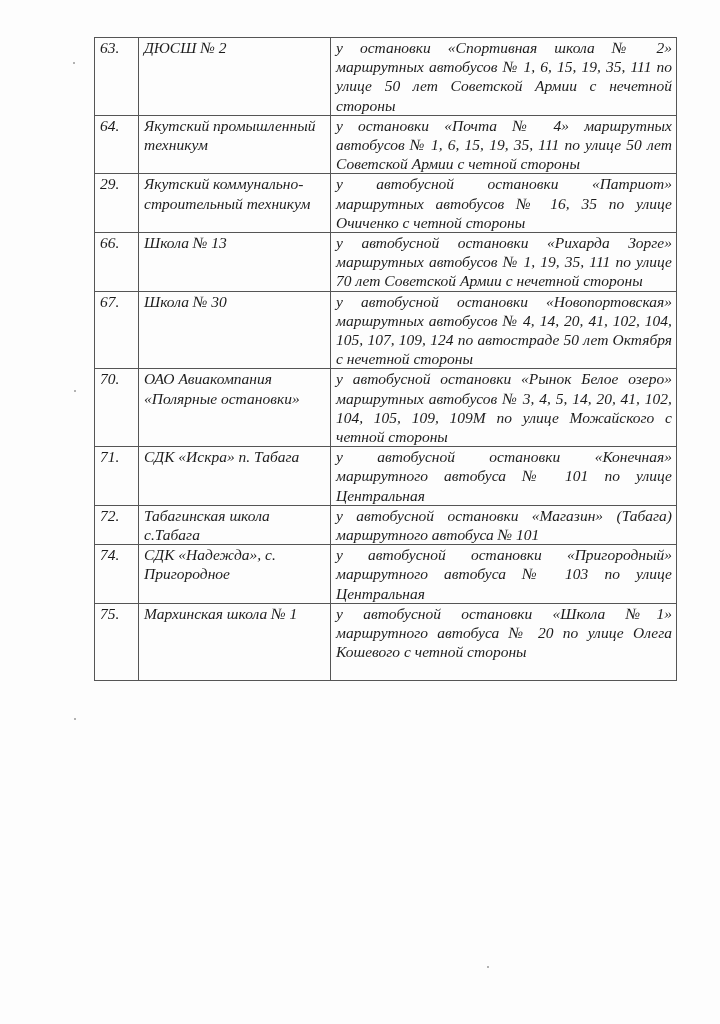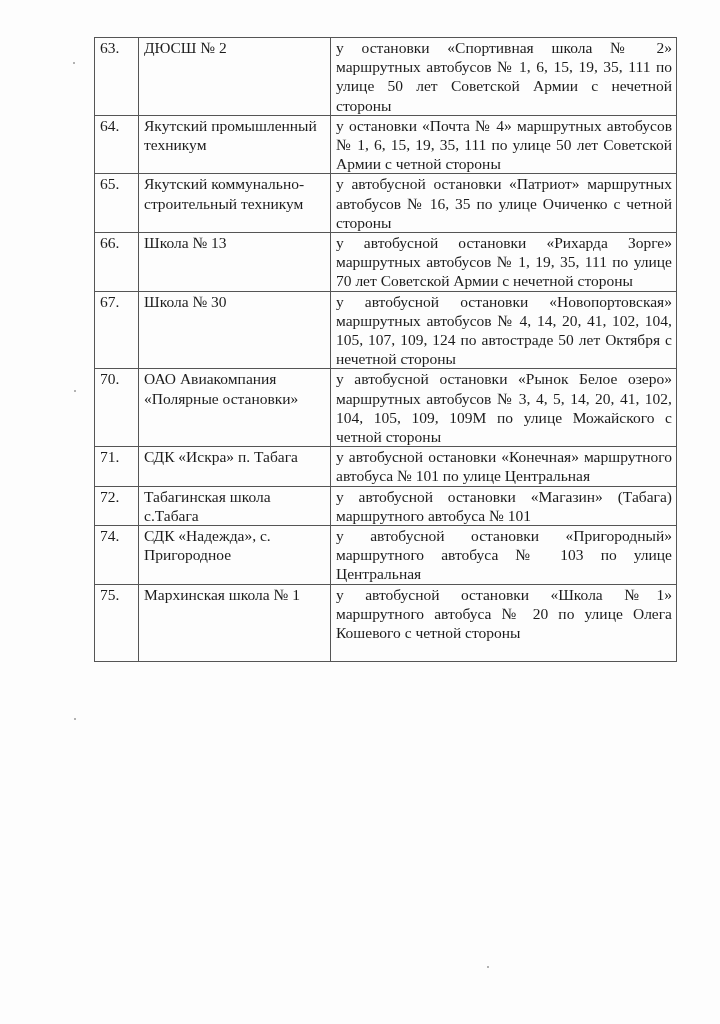--- a/index.html
+++ b/index.html
@@ -4,21 +4,21 @@
 <style>
   html, body { margin: 0; padding: 0; }
   body {
     width: 720px; height: 1024px; background: #fdfdfd; position: relative; overflow: hidden;
     font-family: "Liberation Serif", serif; color: #1c1c1c;
   }
   .dot { position: absolute; width: 2px; height: 2px; background: #999; border-radius: 1px; }
   table.doc {
     position: absolute; left: 94px; top: 37px; width: 582px;
     border-collapse: collapse; table-layout: fixed;
-    font-size: 15.5px; line-height: 19.2px;
+    font-size: 15.5px; line-height: 19.2px; font-style: italic;
   }
   table.doc td {
     border: 1px solid #555; vertical-align: top; padding: 0 4px 0 5px;
   }
   col.c1 { width: 44px; }
   col.c2 { width: 192px; }
   col.c3 { width: 346px; }
   td.num { padding-left: 7px; }
   td.desc { text-align: justify; padding-right: 5px; }
   td.desc.last { height: 76px; }
@@ -42,21 +42,21 @@
       <td class="num">63.</td>
       <td>ДЮСШ № 2</td>
       <td class="desc">у остановки «Спортивная школа № 2» маршрутных автобусов № 1, 6, 15, 19, 35, 111 по улице 50 лет Советской Армии с нечетной стороны</td>
     </tr>
     <tr>
       <td class="num">64.</td>
       <td>Якутский промышленный техникум</td>
       <td class="desc">у остановки «Почта № 4» маршрутных автобусов № 1, 6, 15, 19, 35, 111 по улице 50 лет Советской Армии с четной стороны</td>
     </tr>
     <tr>
-      <td class="num">65.</td>
+      <td class="num">29.</td>
       <td>Якутский коммунально-строительный техникум</td>
       <td class="desc">у автобусной остановки «Патриот» маршрутных автобусов № 16, 35 по улице Очиченко с четной стороны</td>
     </tr>
     <tr>
       <td class="num">66.</td>
       <td>Школа № 13</td>
       <td class="desc">у автобусной остановки «Рихарда Зорге» маршрутных автобусов № 1, 19, 35, 111 по улице 70 лет Советской Армии с нечетной стороны</td>
     </tr>
     <tr>
       <td class="num">67.</td>

